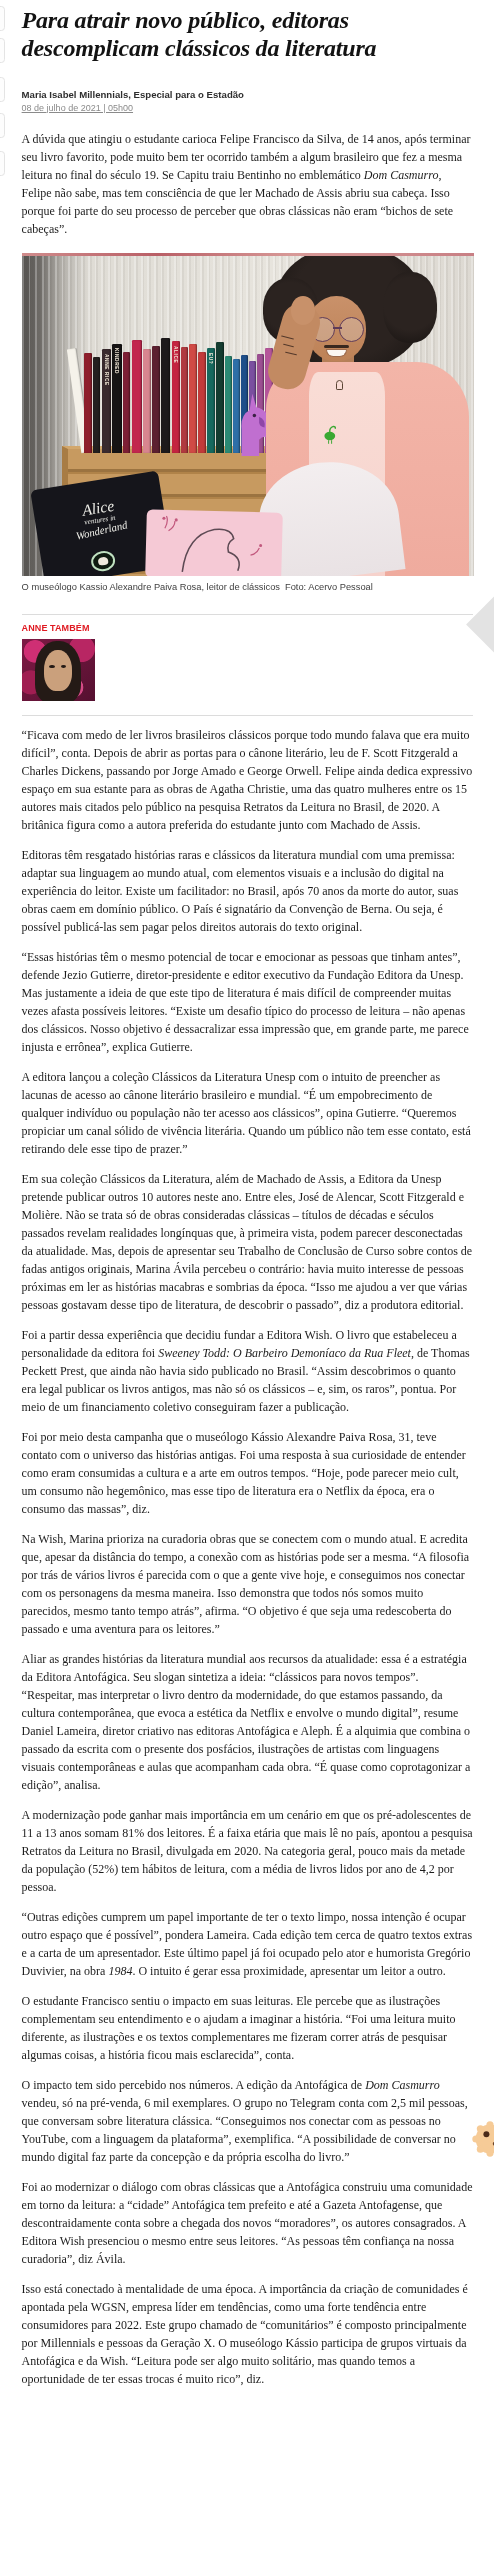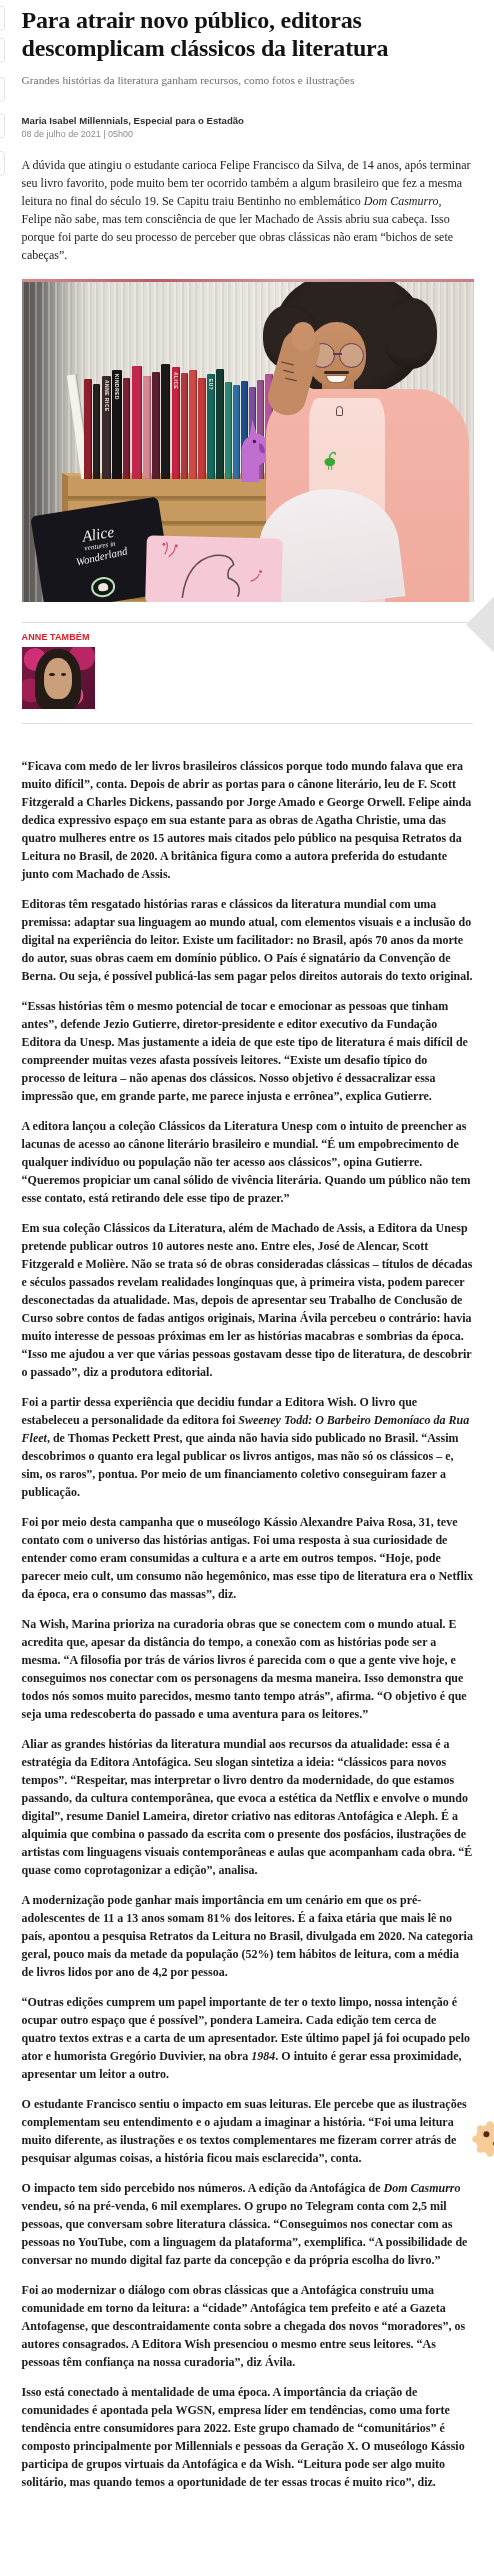--- a/index.html
+++ b/index.html
@@ -5,31 +5,31 @@
   * { box-sizing: border-box; margin: 0; padding: 0; }
   html, body { background: #ffffff; }
   body { width: 495px; font-family: "Liberation Sans", sans-serif; }
   #page { position: relative; width: 495px; height: 2576px; overflow: hidden; background: #fff; }
 
   
   .edge-frag { position: absolute; left: -9.6px; width: 14.4px; height: 25px;
     border: 0.6px solid #e4e4e4; border-radius: 3.6px; background: #fdfdfd; }
 
   h1.headline { margin: 6px 21.6px 0; font-family: "Liberation Serif", serif;
-    font-weight: 700; font-size: 24px; line-height: 1.17; color: #131313; letter-spacing: -0.2px; }
+    font-weight: 700; font-size: 24px; line-height: 1.17; color: #131313; letter-spacing: -0.2px; font-style: italic; }
   .subtitle { margin: 10.8px 21.6px 0; font-family: "Liberation Serif", serif;
     font-size: 11.4px; line-height: 1.35; color: #6d6d6d; }
   .byline { margin: 26.4px 21.6px 0; font-size: 9.6px; font-weight: 700; color: #2e2e2e; }
-  .dateline { margin: 3px 21.6px 0; font-size: 9px; color: #8a8a8a; }
+  .dateline { margin: 3px 21.6px 0; font-size: 9px; color: #8a8a8a; text-decoration: underline; }
 
   .lead, .para { margin: 0 21.6px 12px; font-family: "Liberation Serif", serif;
     font-size: 12px; line-height: 18px; color: #1c1c1c; }
   .lead { margin-top: 17px; margin-bottom: 15px; }
   .para em, .lead em { font-style: italic; }
-  .body-paragraphs { margin-top: 33px; font-weight: bold; }
+  .body-paragraphs { margin-top: 10px; }
 
   
   figure.photo { position: relative; margin: 12px 0 0 21.6px; width: 452px; height: 323px;
     overflow: hidden;
     background:
       repeating-linear-gradient(90deg, rgba(255,255,255,.28) 0 1.8px, rgba(120,115,108,.10) 1.8px 3.6px, rgba(0,0,0,0) 3.6px 6.6px),
       linear-gradient(90deg, #504e4b 0%, #6e6b67 4%, #b5b2ac 9%, #dfdcd5 15%, #e7e4dd 55%, #ddd9d2 100%); }
   .photo-topstrip { position: absolute; top: 0; left: 0; right: 0; height: 3.6px;
     background: linear-gradient(90deg, #d08c8c, #b95f66 30%, #d89a98 60%, #c87f84); }
   .crate { position: absolute; left: 9%; top: 60%; width: 49%; height: 40%;
@@ -113,21 +113,20 @@
 
 <div id="page">
 
   <div class="edge-frag" style="top:6px"></div>
   <div class="edge-frag" style="top:38px"></div>
   <div class="edge-frag" style="top:77px"></div>
   <div class="edge-frag" style="top:113px"></div>
   <div class="edge-frag" style="top:151px"></div>
 
   <h1 class="headline">Para atrair novo público, editoras descomplicam clássicos da literatura</h1>
-  <p class="subtitle">Grandes histórias da literatura ganham recursos, como fotos e ilustrações</p>
   <p class="byline">Maria Isabel Millennials, Especial para o Estadão</p>
   <p class="dateline">08 de julho de 2021 | 05h00</p>
 
   <p class="lead">A dúvida que atingiu o estudante carioca Felipe Francisco da Silva, de 14 anos, após terminar seu livro favorito, pode muito bem ter ocorrido também a algum brasileiro que fez a mesma leitura no final do século 19. Se Capitu traiu Bentinho no emblemático <em>Dom Casmurro</em>, Felipe não sabe, mas tem consciência de que ler Machado de Assis abriu sua cabeça. Isso porque foi parte do seu processo de perceber que obras clássicas não eram “bichos de sete cabeças”.</p>
 
   <figure class="photo">
     <div class="crate"></div>
     <div class="spine-row">
         <div class="spine" style="background: rgb(245, 242, 234); height: 90%; width: 9.6px; transform: rotate(-8deg);"></div>
         <div class="spine" style="background: rgb(142, 31, 44); height: 86%; width: 7.8px;"></div>
@@ -203,20 +202,24 @@
       <svg viewBox="0 0 220 110" width="100%" height="100%">
         <path d="M60 100 Q66 40 110 30 Q138 26 142 44 Q130 52 134 66 Q158 74 150 96" stroke="#5d4a54" stroke-width="2.5" fill="none"></path>
         <path d="M30 30 q6 -12 2 -20 M36 34 q10 -6 10 -16 M170 70 q10 -2 14 -12" stroke="#c2597e" stroke-width="2" fill="none"></path>
         <circle cx="28" cy="14" r="2.5" fill="#c2597e"></circle>
           <circle cx="48" cy="16" r="2.5" fill="#c2597e"></circle>
           <circle cx="186" cy="54" r="2.5" fill="#c2597e"></circle>
       </svg>
     </div>
     <div class="photo-topstrip"></div>
   </figure>
+  <figcaption>
+    <span>O museólogo Kassio Alexandre Paiva Rosa, leitor de clássicos</span>
+    <span style="margin-left:2.4px;">Foto: Acervo Pessoal</span>
+  </figcaption>
 
   <hr class="rule">
 
   <div class="read-also">
     <div class="read-also-label" id="leia-label" title="LEIA TAMBÉM" style="color: rgb(224, 26, 34);">ANNE TAMBÉM</div>
     <div class="read-also-row">
       <div class="thumb">
         <div class="thumb-hair"></div>
         <div class="thumb-face"></div>
         <div class="thumb-eye" style="left:38%"></div>

